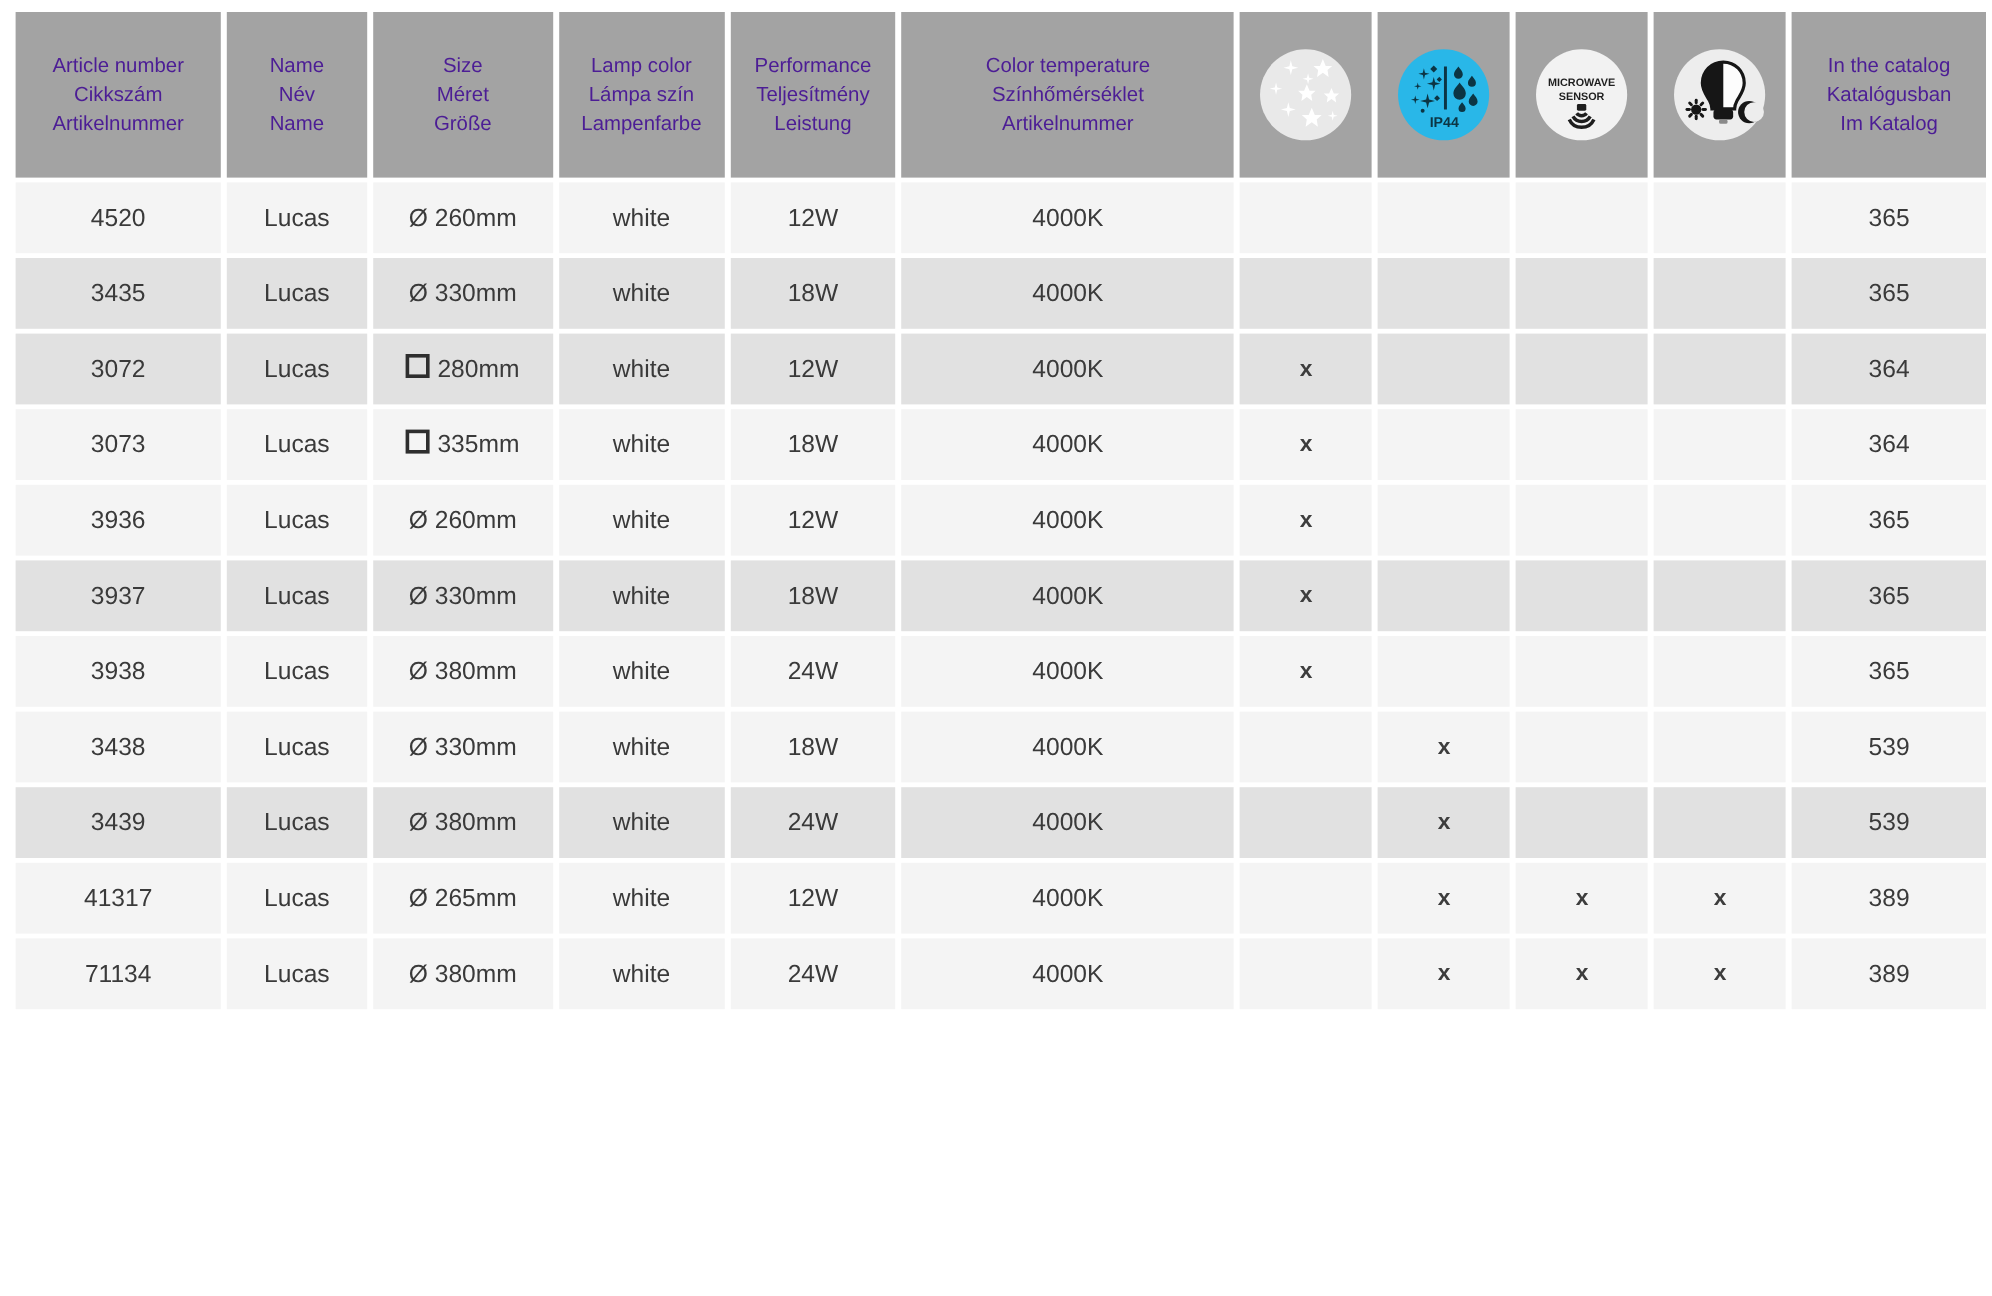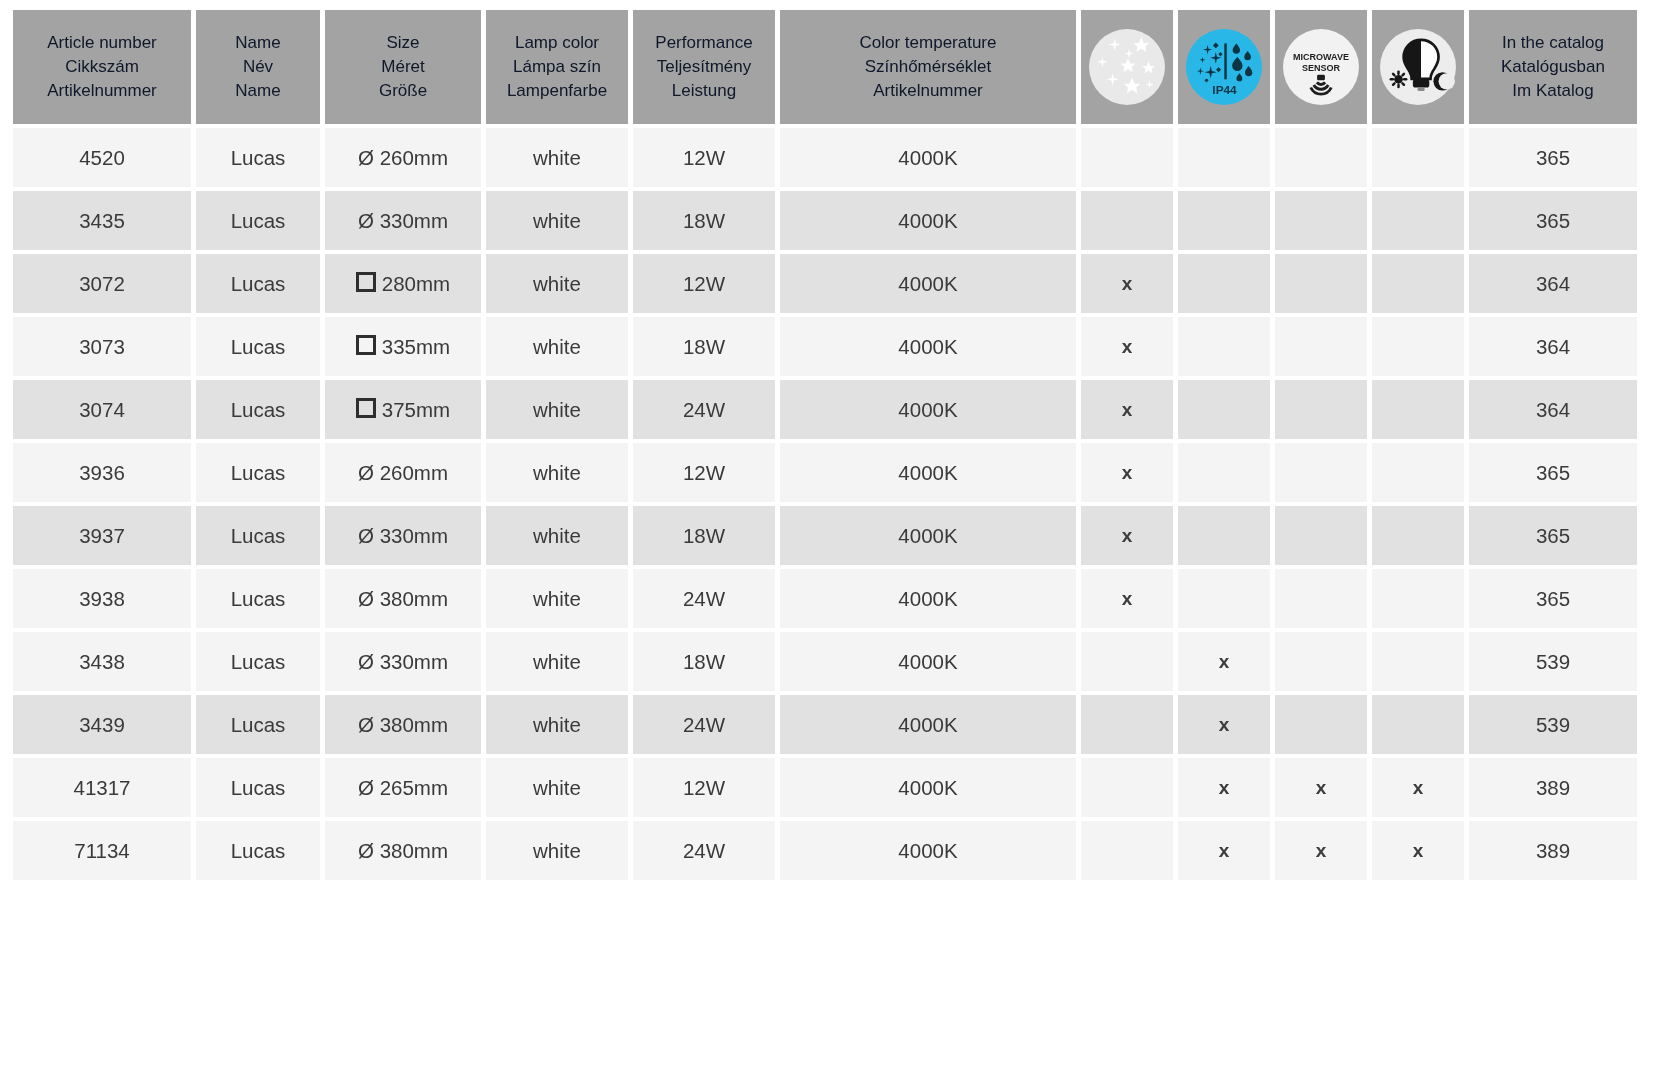--- a/index.html
+++ b/index.html
@@ -1,20 +1,20 @@
 <!DOCTYPE html>
 <html><head>
 <meta charset="utf-8">
 <style>
   html,body{margin:0;padding:0;background:#ffffff;}
   body{width:1660px;height:1080px;font-family:"Liberation Sans",sans-serif;-webkit-font-smoothing:antialiased;}
   table{border-collapse:separate;border-spacing:5px 4px;margin:6px 0 0 8px;table-layout:fixed;}
-  th{background:#a3a3a3;color:#0f172a;font-weight:400;font-size:17px;line-height:1.42;height:106px;
+  th{background:#a3a3a3;color:#4c1d95;font-weight:400;font-size:17px;line-height:1.42;height:106px;
      vertical-align:middle;text-align:center;padding:0 4px;}
-  th.icon-cell{padding:4px;margin-left:48px;}
+  th.icon-cell{padding:16px;margin-left:48px;}
   th .hl{display:block;}
   td{height:59px;text-align:center;vertical-align:middle;font-size:20.5px;color:#3a3a3a;padding:0 4px;
      white-space:nowrap;overflow:hidden;}
   tr.light td{background:#f4f4f4;}
   tr.dark td{background:#e1e1e1;}
   td.mark{font-weight:700;font-size:19px;color:#3d3d3d;}
   .sq{display:inline-block;width:14px;height:14px;border:3px solid #2e2e2e;margin-right:6px;vertical-align:-1px;}
   .circ-wrap{display:flex;align-items:center;justify-content:center;height:100%;}
   svg text{font-family:"Liberation Sans",sans-serif;}
 </style>
@@ -222,33 +222,20 @@
         <td><span class="sq"></span>335mm</td>
         <td>white</td>
         <td>18W</td>
         <td>4000K</td>
         <td class="mark">x</td>
         <td class="mark"></td>
         <td class="mark"></td>
         <td class="mark"></td>
         <td>364</td>
       </tr>
-      <tr class="dark">
-        <td>3074</td>
-        <td>Lucas</td>
-        <td><span class="sq"></span>375mm</td>
-        <td>white</td>
-        <td>24W</td>
-        <td>4000K</td>
-        <td class="mark">x</td>
-        <td class="mark"></td>
-        <td class="mark"></td>
-        <td class="mark"></td>
-        <td>364</td>
-      </tr>
       <tr class="light">
         <td>3936</td>
         <td>Lucas</td>
         <td>Ø 260mm</td>
         <td>white</td>
         <td>12W</td>
         <td>4000K</td>
         <td class="mark">x</td>
         <td class="mark"></td>
         <td class="mark"></td>

